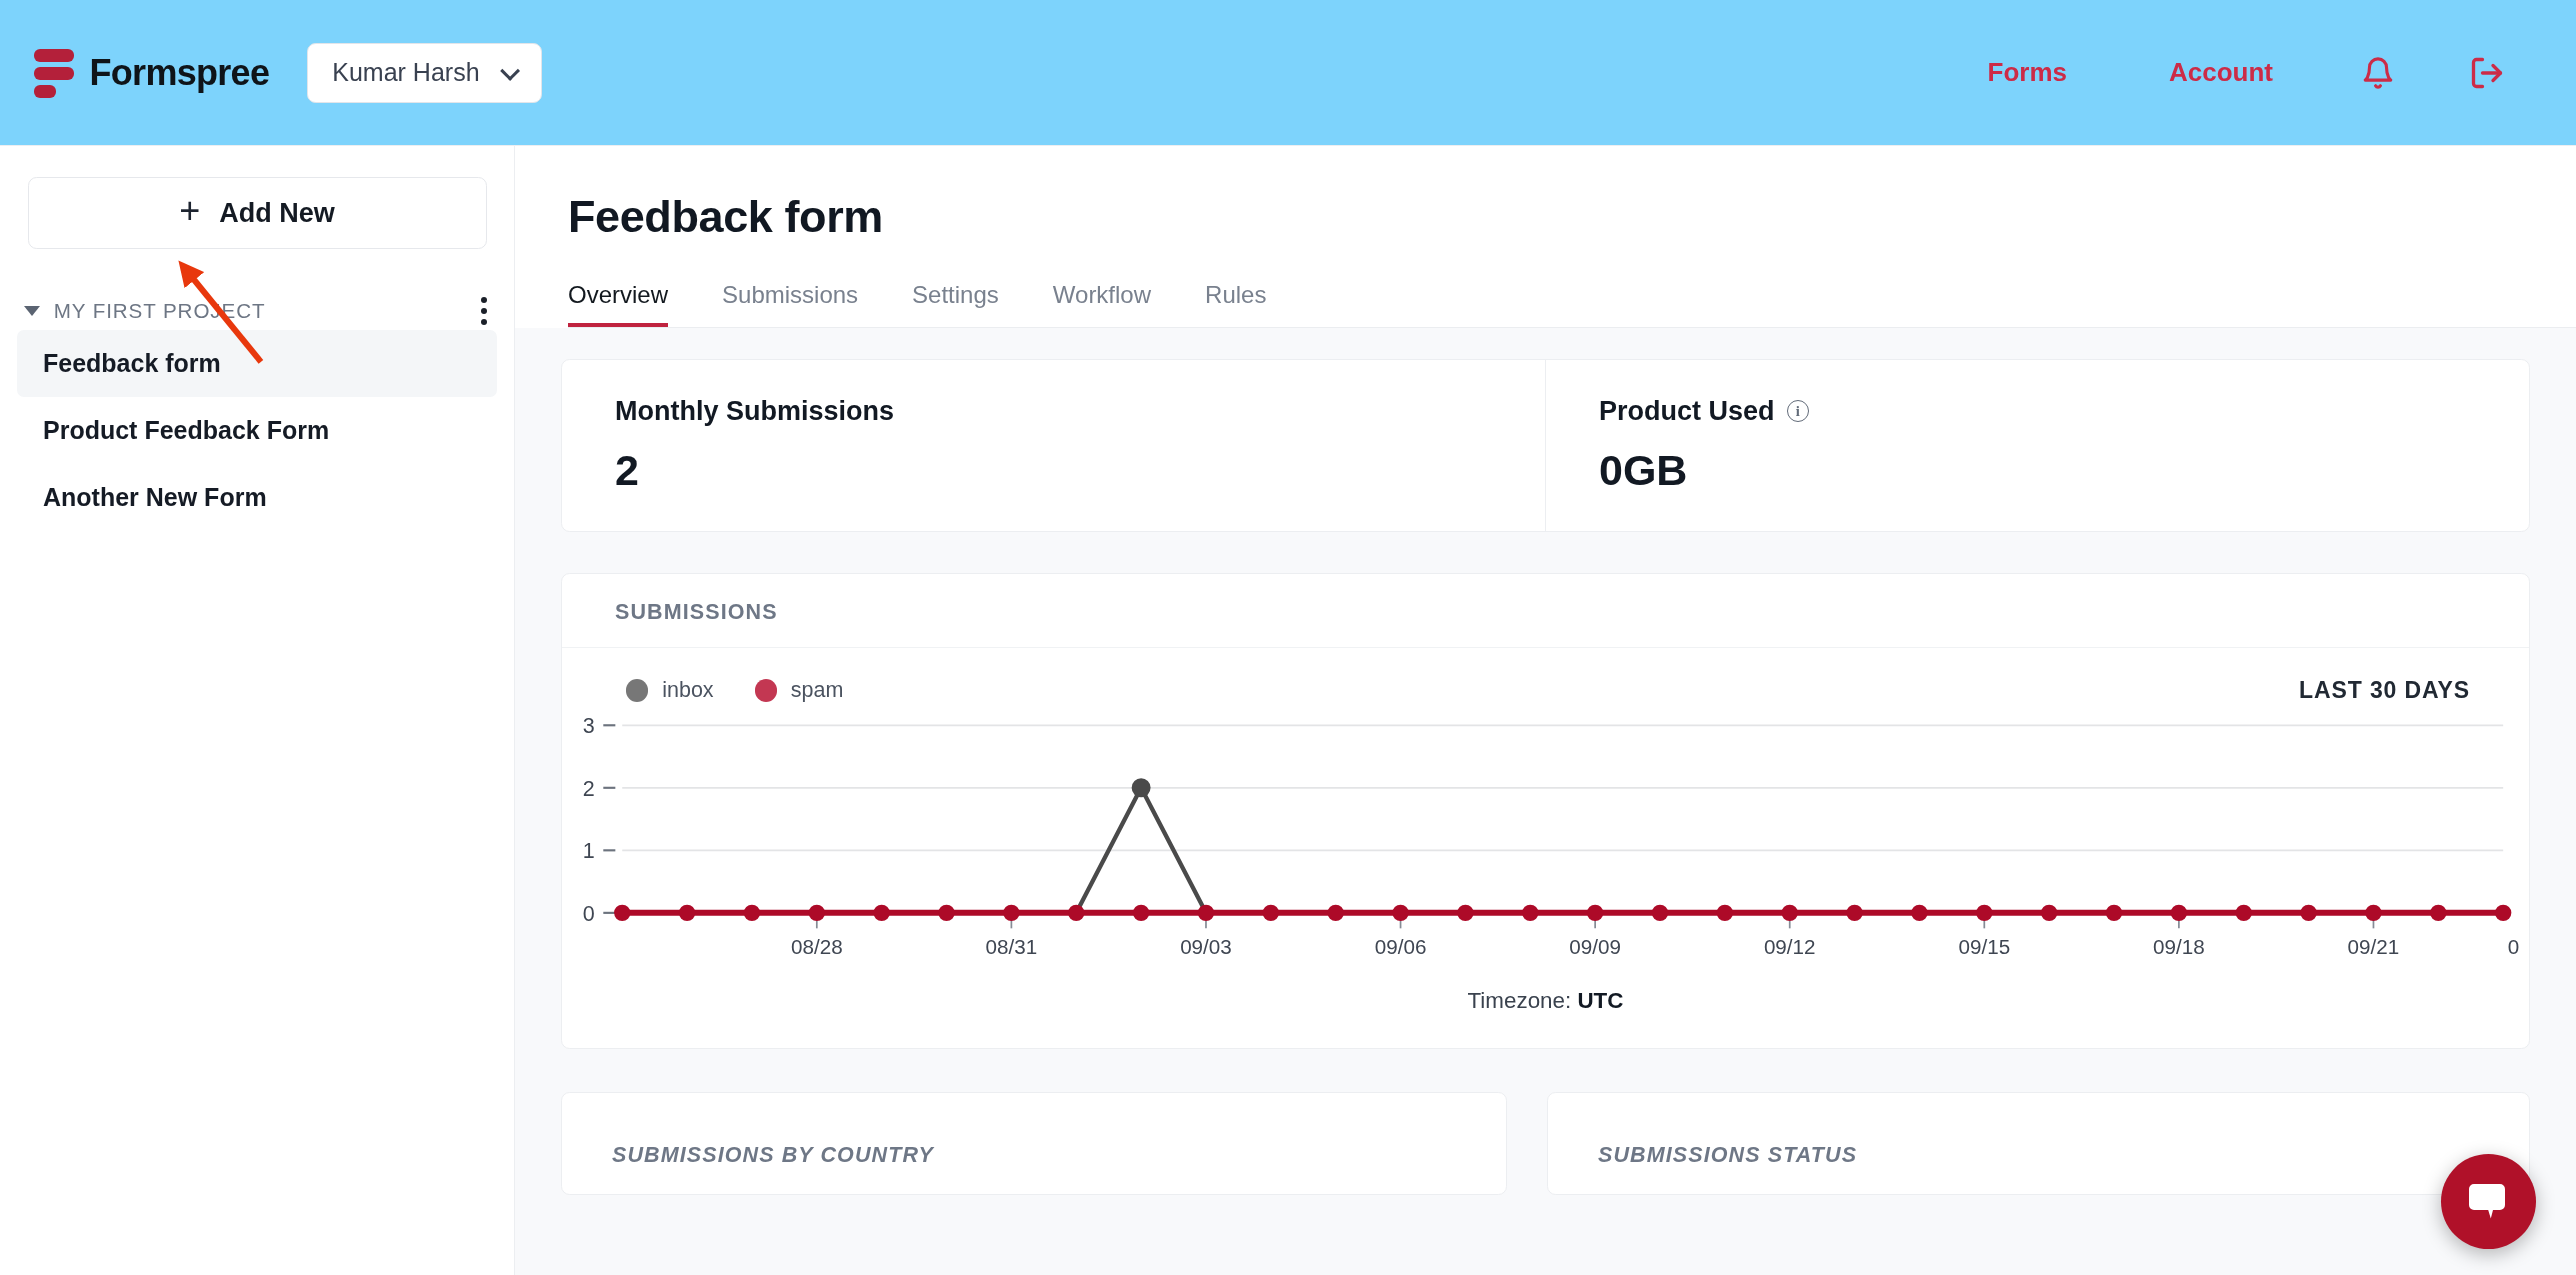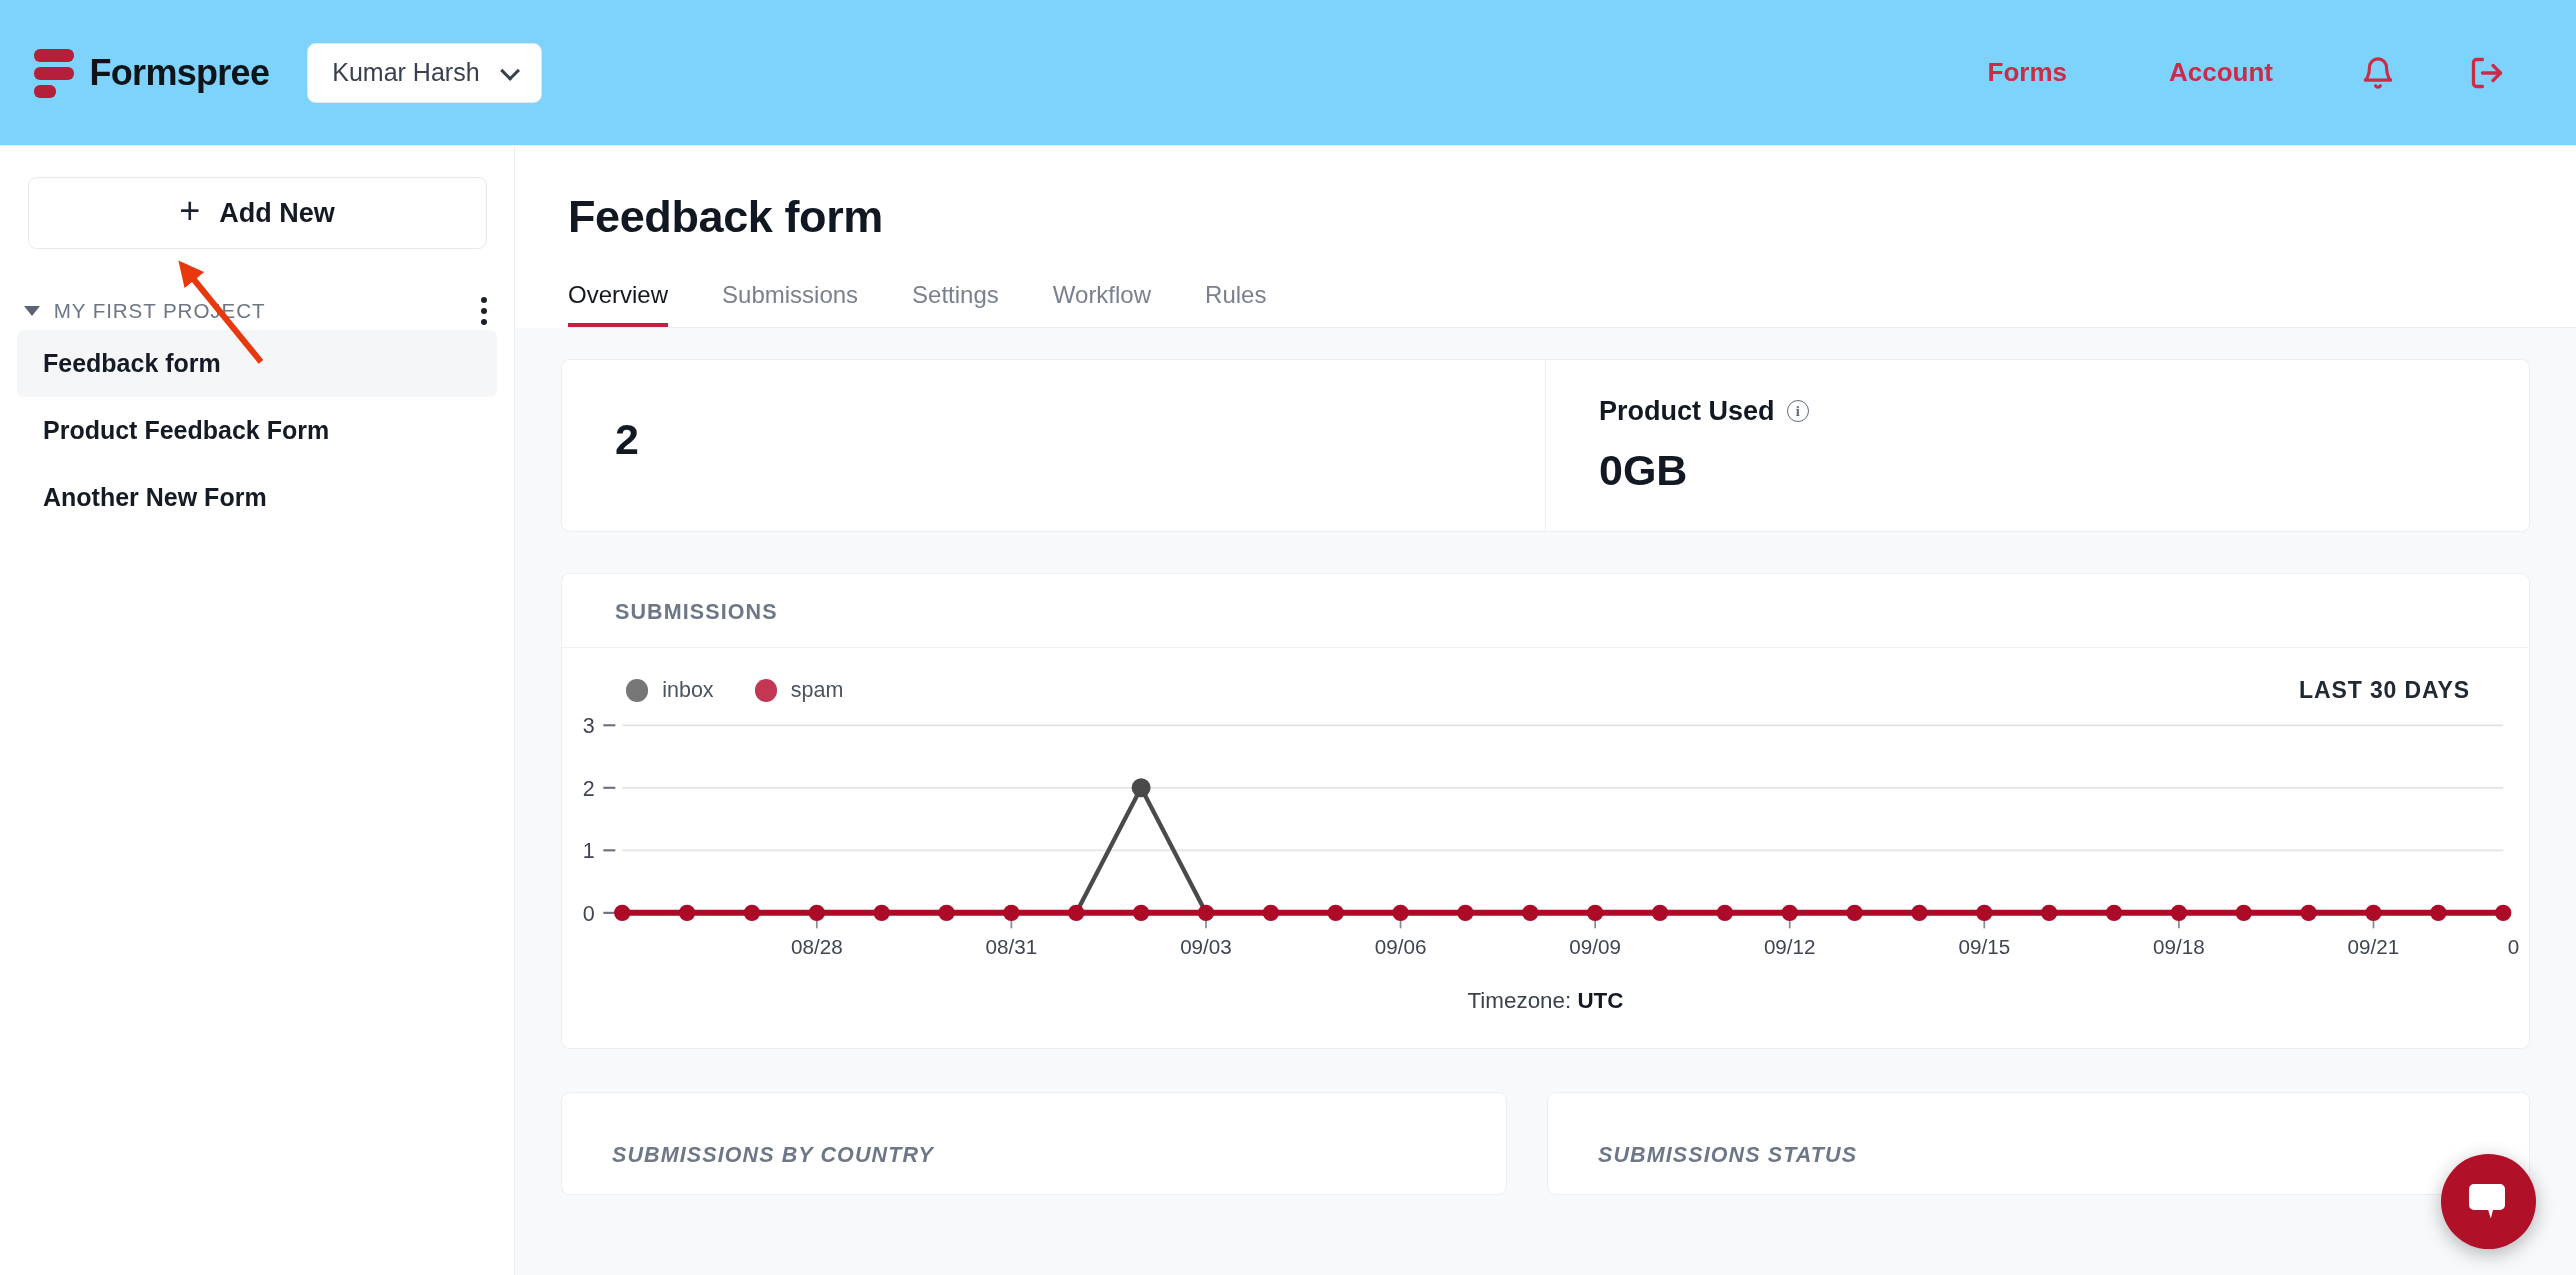--- a/index.html
+++ b/index.html
@@ -310,20 +310,23 @@
         <div class="tab">Settings</div>
         <div class="tab">Workflow</div>
         <div class="tab">Rules</div>
       </div>
     </div>
 
     <div id="main-body">
 
       <div id="stat-row" class="card">
         <div class="stat-cell">
+          <div class="stat-label">
+            <span>Monthly Submissions</span>
+          </div>
           <div class="stat-value">2</div>
         </div>
         <div class="stat-cell">
           <div class="stat-label">
             <span>Product Used</span>
             <span class="info-i">i</span>
           </div>
           <div class="stat-value">0GB</div>
         </div>
       </div>

